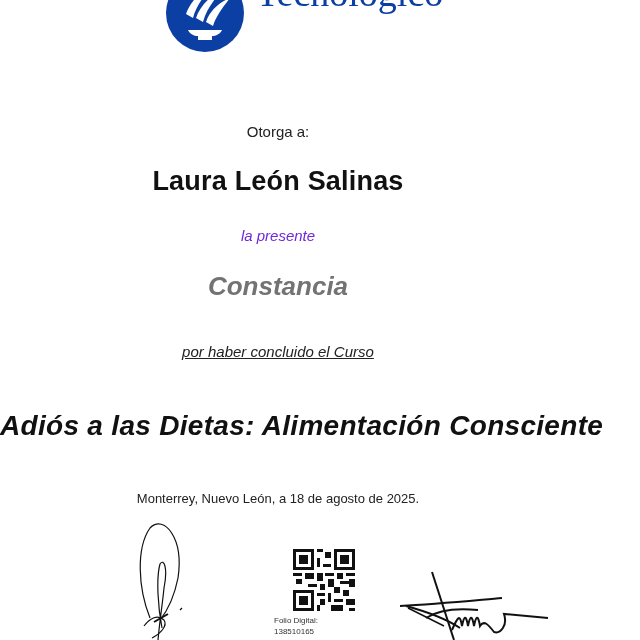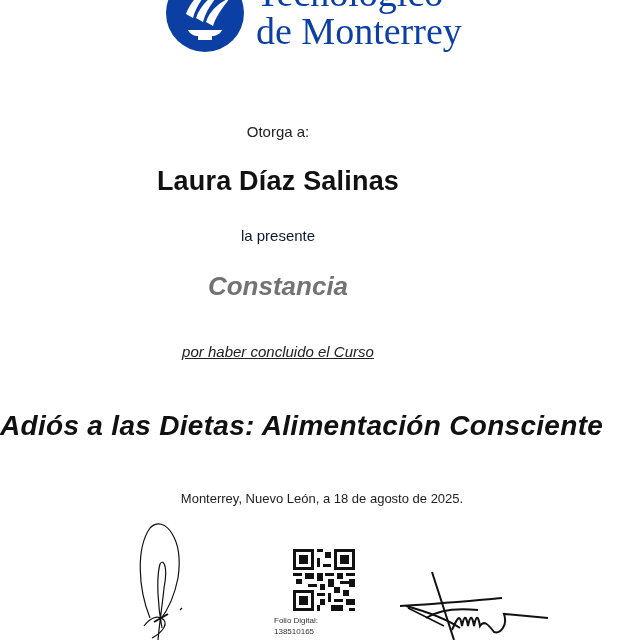--- a/index.html
+++ b/index.html
@@ -13,50 +13,49 @@
   .logo-text {
     position: absolute; left: 92px; top: 0;
     font-family: "Liberation Serif", serif; color: #0b3fa3;
     font-size: 38px; line-height: 38px; white-space: nowrap;
   }
   .logo-text .l1 { display: block; height: 38px; }
   .logo-text .l2 { display: block; height: 40px; }
   .center { position: absolute; left: 0; width: 556px; text-align: center; white-space: nowrap; }
   .t-otorga { top: 123px; font-size: 15px; color: #222; }
   .t-name { top: 166px; font-size: 27px; font-weight: bold; color: #111; letter-spacing: 0.2px; }
-  .t-presente { top: 227px; font-size: 15px; color: #0f172a; }
+  .t-presente { top: 227px; font-size: 15px; font-style: italic; color: #6d28d9; }
   .t-const { top: 271px; font-size: 26px; font-weight: bold; font-style: italic; color: #737373; }
   .t-por { top: 343px; font-size: 15px; font-style: italic; color: #222; text-decoration: underline; }
   .t-course { top: 410px; font-size: 28px; font-weight: bold; font-style: italic; color: #111; letter-spacing: 0.3px; }
-  .t-place { top: 491px; font-size: 13px; color: #222; margin-left: 44px; }
+  .t-place { top: 491px; font-size: 13px; color: #222; }
   .sig-left { position: absolute; left: 130px; top: 518px; width: 80px; height: 122px; }
   .sig-right { position: absolute; left: 398px; top: 568px; width: 170px; height: 72px; }
   .qr { position: absolute; left: 293px; top: 549px; width: 62px; height: 62px; }
   .folio { position: absolute; left: 274px; top: 615px; width: 100px; text-align: left;
     font-size: 8px; line-height: 11px; color: #333; }
 </style>
 </head>
 <body>
 
 <div class="logo">
   <svg class="logo-emblem" viewBox="0 0 78 78">
     <circle cx="39" cy="39" r="39" fill="#0b3fa3"></circle>
     <path d="M20 40 C24 28 34 18 46 12 C38 22 30 32 27 44 Z" fill="#fff"></path>
     <path d="M30 44 C34 32 44 22 56 16 C48 26 40 36 37 48 Z" fill="#fff"></path>
     <path d="M40 48 C44 36 54 28 64 24 C57 33 50 42 47 52 Z" fill="#fff"></path>
     <path d="M22 56 L56 56 C54 60 50 62 46 62 L46 66 L32 66 L32 62 C28 62 24 60 22 56 Z" fill="#fff"></path>
   </svg>
   <div class="logo-text">
     <span class="l1">Tecnológico</span>
-    <span class="l2">de Monterrey</span>
   </div>
 </div>
 
 <div class="center t-otorga">Otorga a:</div>
-<div class="center t-name">Laura Díaz Salinas</div>
+<div class="center t-name">Laura León Salinas</div>
 <div class="center t-presente">la presente</div>
 <div class="center t-const">Constancia</div>
 <div class="center t-por">por haber concluido el Curso</div>
 <div class="center t-course">Adiós a las Dietas: Alimentación Consciente</div>
 <div class="center t-place">Monterrey, Nuevo León, a 18 de agosto de 2025.</div>
 
 <svg class="sig-left" viewBox="0 0 80 122" fill="none" stroke="#111" stroke-width="1.2">
   <path d="M20 100 C8 70 6 30 20 10 C34 -4 54 20 48 60 C44 80 38 92 30 102"></path>
   <path d="M32 110 C28 90 26 60 30 46 C34 40 38 50 34 70 C32 90 30 100 28 122"></path>
   <path d="M14 108 C20 100 28 96 34 102 C38 108 30 116 22 120"></path>

